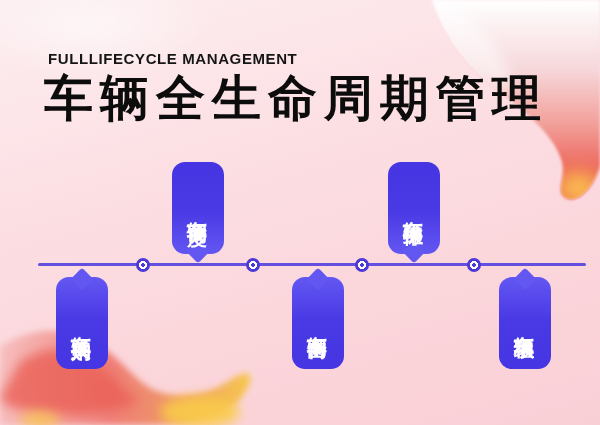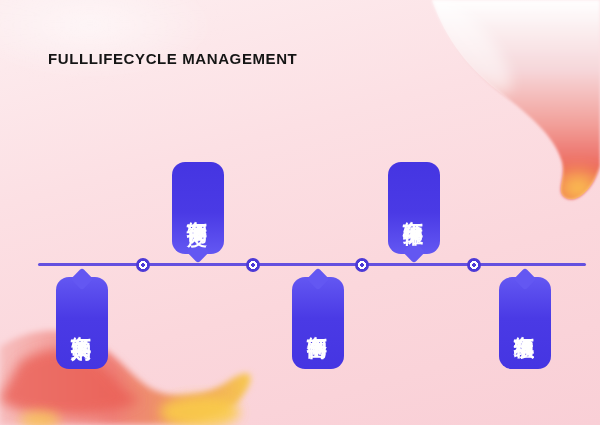--- a/index.html
+++ b/index.html
@@ -116,20 +116,21 @@
         <feGaussianBlur stdDeviation="6"></feGaussianBlur>
       </filter>
     </defs>
     <path filter="url(#fblur1)" fill="url(#flameG)" d="M0,45 C25,28 60,22 90,38 C118,52 128,72 150,86 C172,98 205,96 230,78 C260,60 252,84 238,100 C220,116 180,122 150,123 L0,123 Z"></path>
     <path filter="url(#fblur2)" fill="#ea5f55" opacity="0.8" d="M20,60 C45,42 75,44 95,58 C115,72 120,88 140,98 C120,112 70,116 30,110 C10,106 0,100 0,96 Z"></path>
     <ellipse cx="200" cy="110" rx="40" ry="16" fill="#f9cb4a" opacity="0.9" filter="url(#fblur2)"></ellipse>
     <ellipse cx="40" cy="118" rx="20" ry="9" fill="#f9cb4a" opacity="0.7" filter="url(#fblur2)"></ellipse>
   </svg>
 
   <div class="subtitle">FULLLIFECYCLE MANAGEMENT</div>
+  <div class="title">车辆全生命周期管理</div>
 
   <div class="timeline-line"></div>
   <div class="node n1"></div>
   <div class="node n2"></div>
   <div class="node n3"></div>
   <div class="node n4"></div>
 
   <div class="bubble below b1">
     <div class="tail"></div>
     <div class="bubble-label">车辆采购</div>

